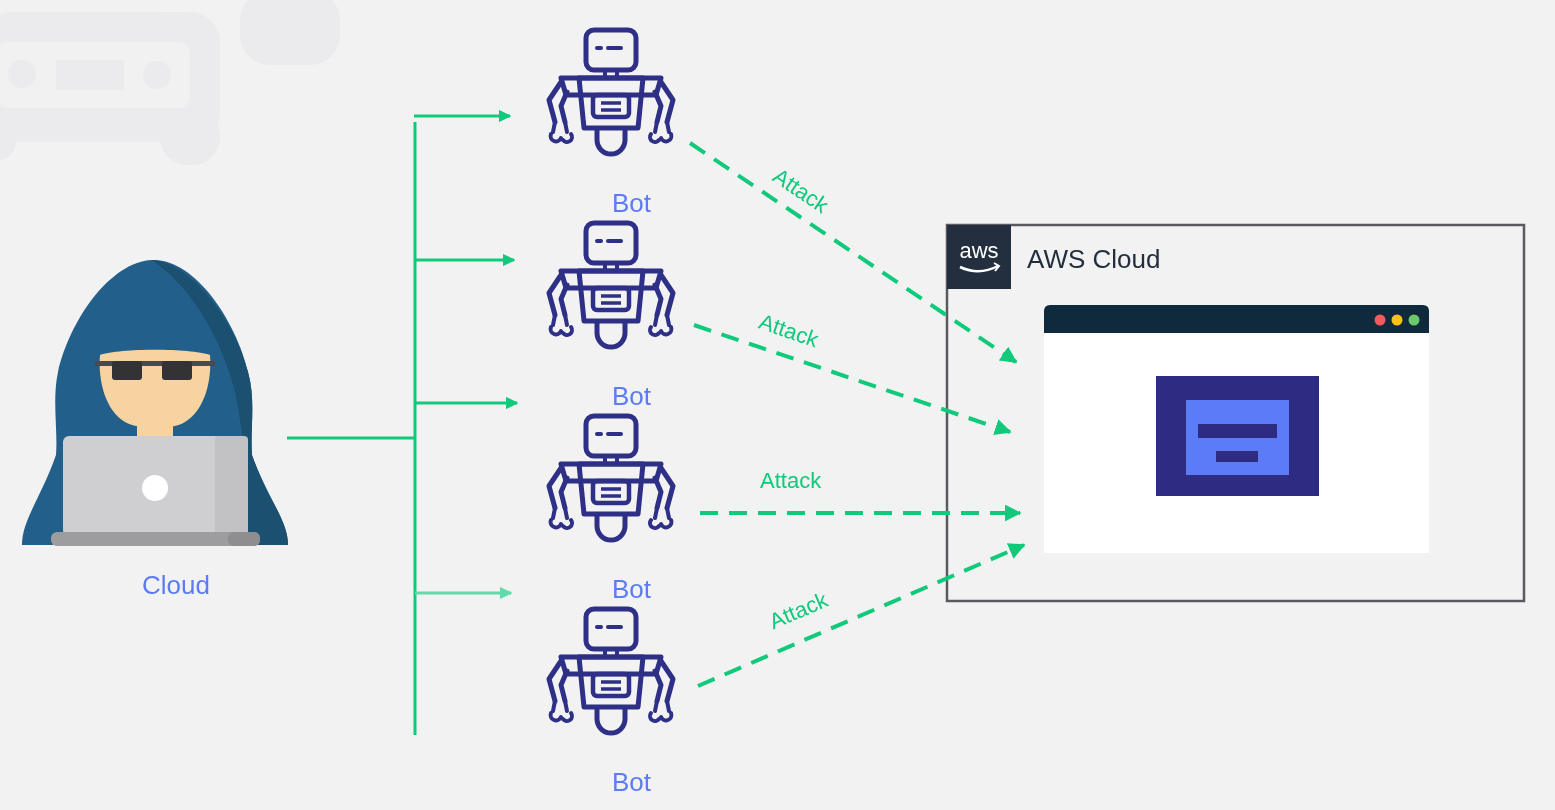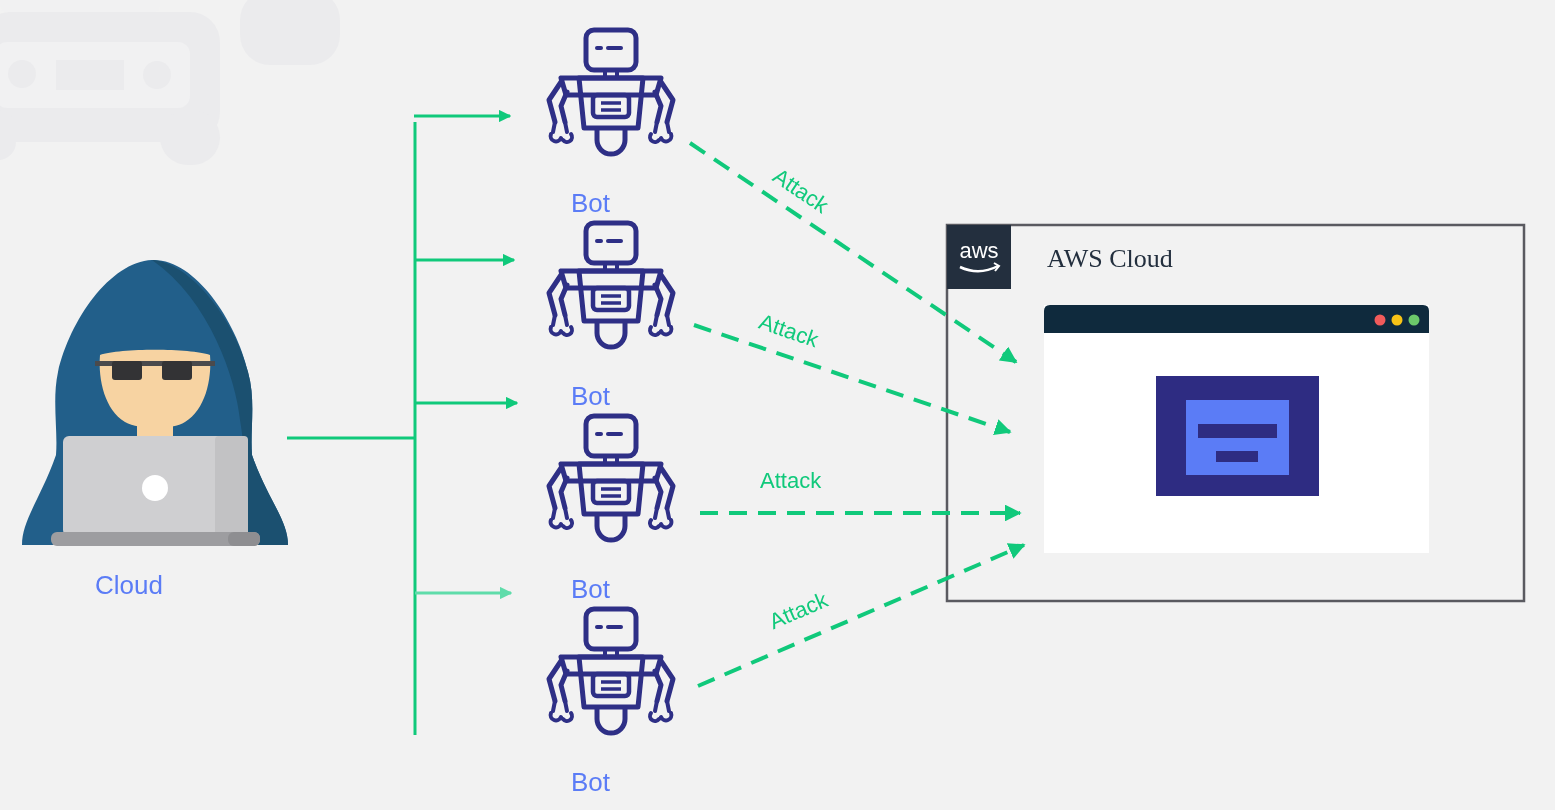--- a/index.html
+++ b/index.html
@@ -5,32 +5,31 @@
   html, body { margin: 0; padding: 0; }
   body {
     width: 1555px; height: 810px; overflow: hidden;
     background: #f2f2f2;
     font-family: "Liberation Sans", sans-serif;
     position: relative;
   }
   #stage { position: absolute; left: 0; top: 0; width: 1555px; height: 810px; }
   .label {
     position: absolute; font-family: "Liberation Sans", sans-serif;
-    color: #5b7cf6; font-size: 26px; text-align: left;
+    color: #5b7cf6; font-size: 26px; text-align: right;
   }
   .attack-label {
     position: absolute; font-family: "Liberation Sans", sans-serif;
     color: #10c97b; font-size: 22px; white-space: nowrap;
     transform-origin: center center;
   }
   .aws-title {
     position: absolute; left: 1027px; top: 244px;
     font-size: 26px; color: #232f3e;
-    font-family: Liberation Serif, serif;
-    margin-left: 20px;
+    font-family: Liberation Sans, sans-serif;
   }
 </style>
 </head>
 <body>
 
 <svg id="stage" width="1555" height="810" viewBox="0 0 1555 810" xmlns="http://www.w3.org/2000/svg">
   <defs>
     <marker id="arrowHead" viewBox="0 0 10 10" refX="9" refY="5" markerWidth="4.2" markerHeight="4.2" orient="auto">
       <path d="M0,0 L10,5 L0,10 z" fill="#10c97b"></path>
     </marker>

